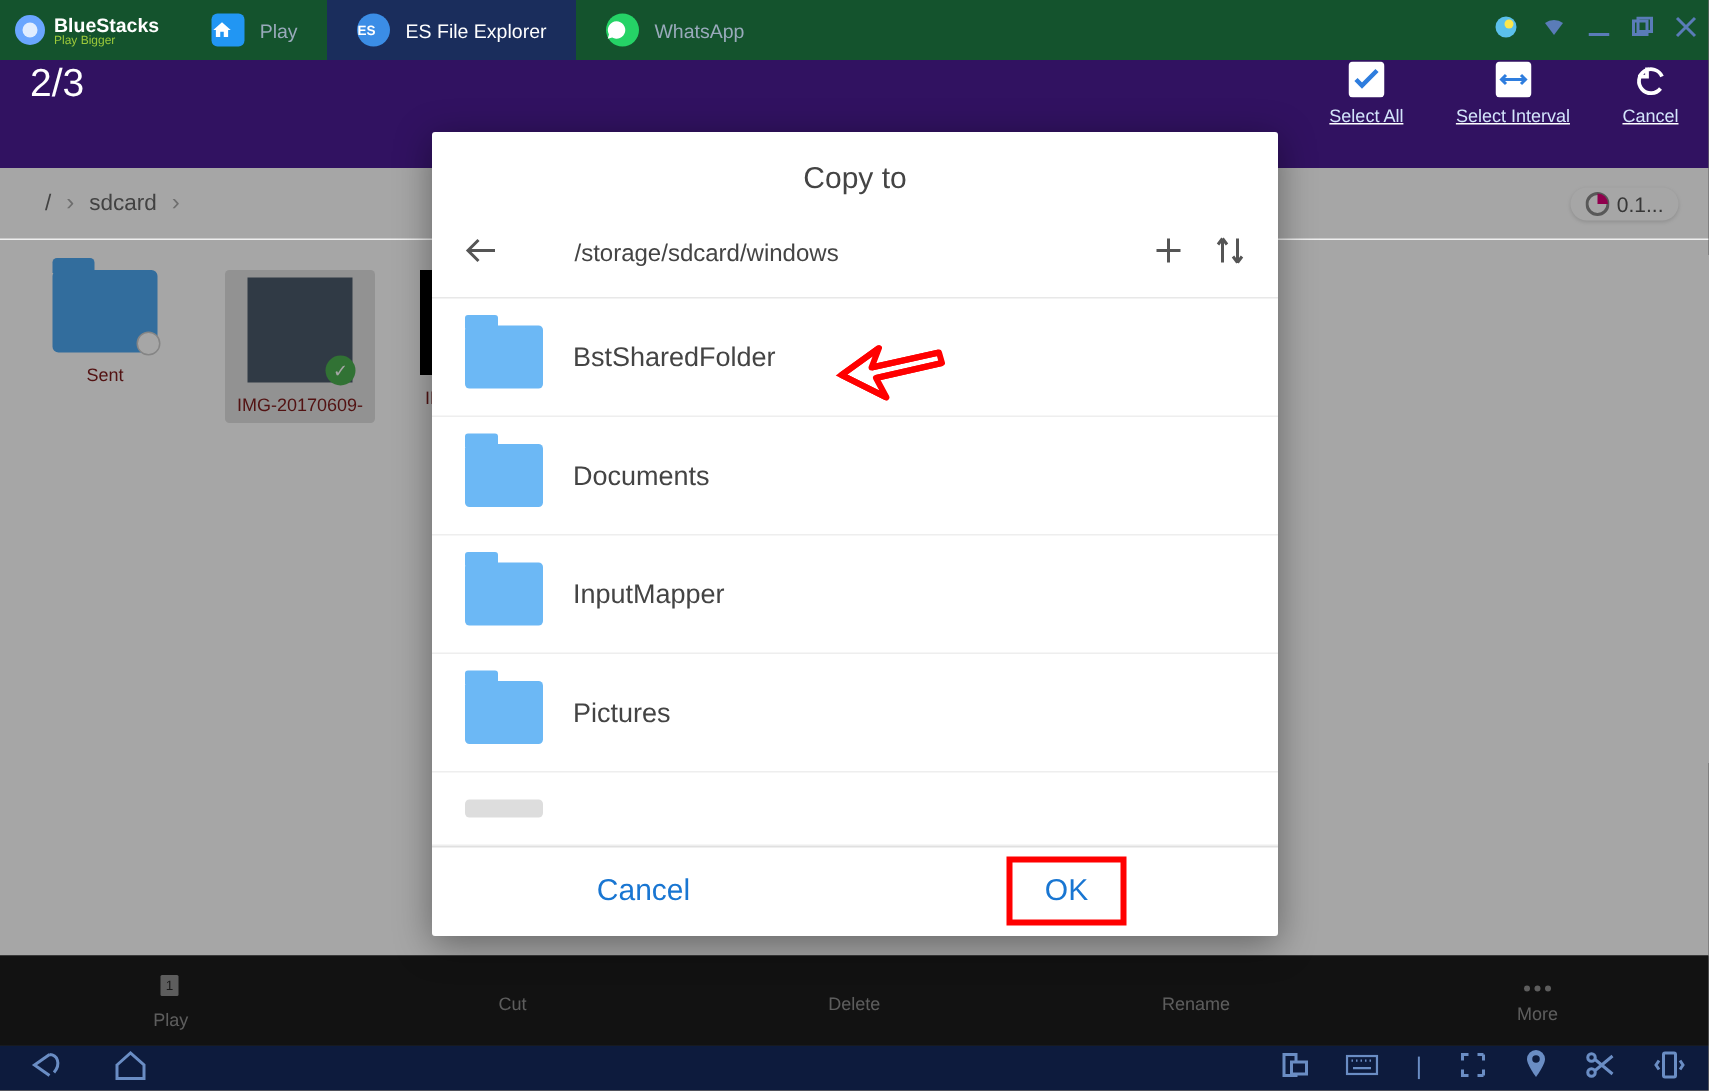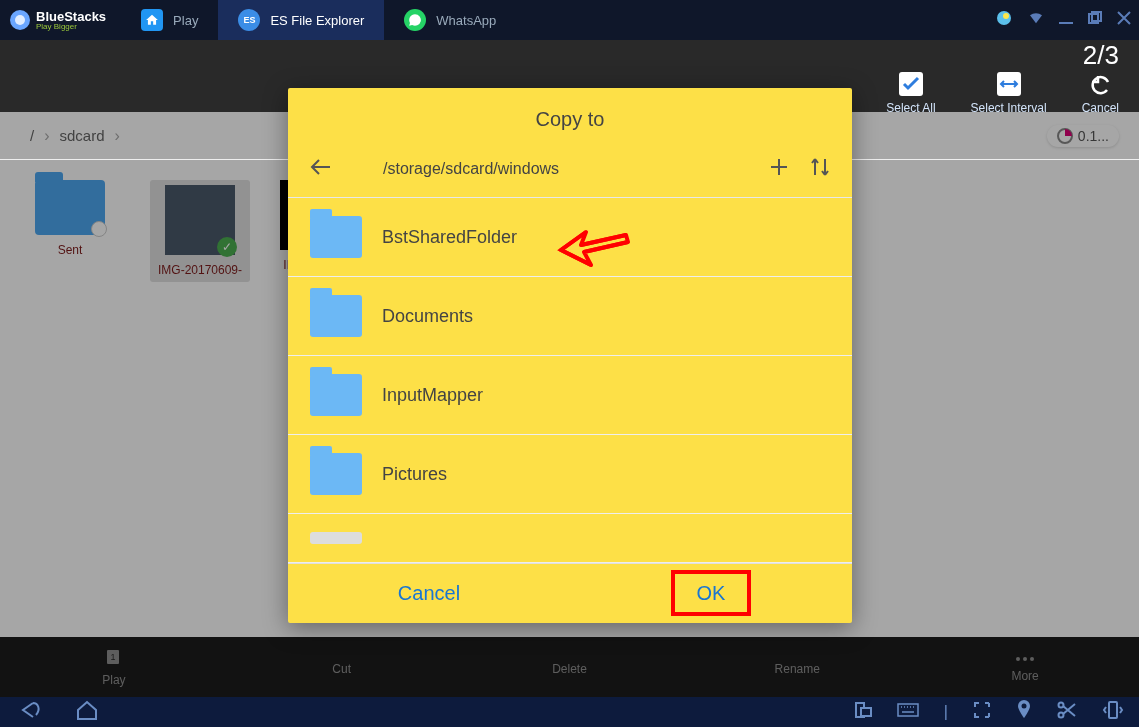--- a/index.html
+++ b/index.html
@@ -1,35 +1,35 @@
 <!DOCTYPE html>
 <html><head>
 <meta charset="utf-8">
 <style>
 * { margin: 0; padding: 0; box-sizing: border-box; font-family: Arial, sans-serif; }
 body { width: 1139px; height: 727px; background: #2a2a2a; overflow: hidden; position: relative; }
 
 
-.bs-bar { height: 40px; background: #0f172a; display: flex; align-items: center; padding: 0 8px; }
+.bs-bar { height: 40px; background: #14532d; display: flex; align-items: center; padding: 0 8px; }
 .bs-logo { display: flex; align-items: center; margin-right: 15px; }
 .bs-logo-icon { width: 24px; height: 24px; display: flex; align-items: center; justify-content: center; margin-right: 4px; }
 .bs-logo-text { color: #fff; font-weight: bold; font-size: 13px; line-height: 1; }
 .bs-logo-sub { color: #9cc93b; font-size: 8px; line-height: 1; }
 .bs-tabs { display: flex; height: 100%; flex: 1; }
 .bs-tab { display: flex; align-items: center; padding: 0 20px; color: #9ab; font-size: 13px; height: 100%; position: relative; }
 .bs-tab.active { background: #1a2d5c; color: #fff; }
-.bs-tab .icon { width: 22px; height: 22px; margin-right: 10px; border-radius: 4px; display: flex; align-items: center; justify-content: center; }
+.bs-tab .icon { width: 22px; height: 22px; margin-right: 10px; border-radius: 4px; display: flex; align-items: center; }
 .bs-controls { display: flex; gap: 15px; align-items: center; }
 .bs-ctrl { color: #5a7cb8; cursor: pointer; }
 
 
-.action-bar { height: 72px; background: #404040; display: flex; align-items: flex-end; padding: 0 20px; color: #fff; position: relative; flex-direction: column; }
+.action-bar { height: 72px; background: #4c1d95; display: flex; align-items: flex-start; padding: 0 20px; color: #fff; position: relative; }
 .overlay-dim { position: absolute; inset: 0; background: rgba(0,0,0,0.35); }
 .action-count { font-size: 26px; z-index: 1; }
-.action-right { margin-left: auto; display: flex; gap: 35px; z-index: 1; }
+.action-right { margin-left: auto; display: flex; gap: 35px; z-index: 1; text-decoration: underline; }
 .action-btn { display: flex; flex-direction: column; align-items: center; font-size: 12px; color: #d3e4fa; }
 .action-btn .i { width: 26px; height: 26px; margin-bottom: 4px; display:flex; align-items:center; justify-content:center;}
 
 
 .crumb-row { height: 48px; background: #fff; display: flex; align-items: center; padding: 0 20px; position: relative; border-bottom: 1px solid #eee; }
 .crumb-row .overlay-dim { z-index: 2; }
 .crumb { color: #666; font-size: 15px; margin: 0 10px; }
 .crumb-sep { color: #aaa; }
 .crumb-badge { margin-left: auto; background:#fff; border-radius:15px; padding:3px 10px; display:flex; align-items:center; color:#555; font-size:14px; box-shadow:0 1px 3px rgba(0,0,0,0.15); z-index:1;}
 
@@ -52,21 +52,21 @@
 .ba { flex:1; display:flex; flex-direction:column; align-items:center; justify-content:center; color:#bbb; font-size:12px;}
 .ba .i { margin-bottom:3px; }
 
 
 .nav-bar { height: 30px; background: #0d1b3d; display: flex; align-items: center; padding: 0 15px; }
 .nav-left { display: flex; gap: 35px; }
 .nav-right { margin-left: auto; display: flex; gap: 25px; align-items: center; }
 .nav-icon { color: #6a8dc4; }
 
 
-.dialog { position: absolute; left: 288px; top: 88px; width: 564px; background: #fde047; box-shadow: 0 5px 25px rgba(0,0,0,0.4); z-index: 100; border-radius: 2px; }
+.dialog { position: absolute; left: 288px; top: 88px; width: 564px; background: #ffffff; box-shadow: 0 5px 25px rgba(0,0,0,0.4); z-index: 100; border-radius: 2px; }
 .dialog-title { text-align: center; padding: 20px 0 15px; font-size: 20px; color: #444; }
 .dialog-path { display: flex; align-items: center; padding: 10px 22px 15px; border-bottom: 1px solid #e8e8e8; }
 .dialog-path .back { margin-right: 15px; cursor:pointer;}
 .dialog-path .path { flex: 1; font-size: 16px; color: #444; margin-left: 36px; }
 .dialog-path .plus, .dialog-path .sort { margin-left: 20px; cursor:pointer; }
 .dialog-list { max-height: 375px; overflow: hidden; }
 .dialog-item { display: flex; align-items: center; padding: 18px 22px; border-bottom: 1px solid #eee; cursor: pointer; }
 .dialog-item .fld { width: 52px; height: 42px; background: #6cb8f5; border-radius: 3px; margin-right: 20px; position: relative; flex-shrink:0;}
 .dialog-item .fld::before { content:''; position:absolute; top:-7px; left:0; width:22px; height:9px; background:#6cb8f5; border-radius:2px 2px 0 0;}
 .dialog-item .name { font-size: 18px; color: #444; text-align: center; }

